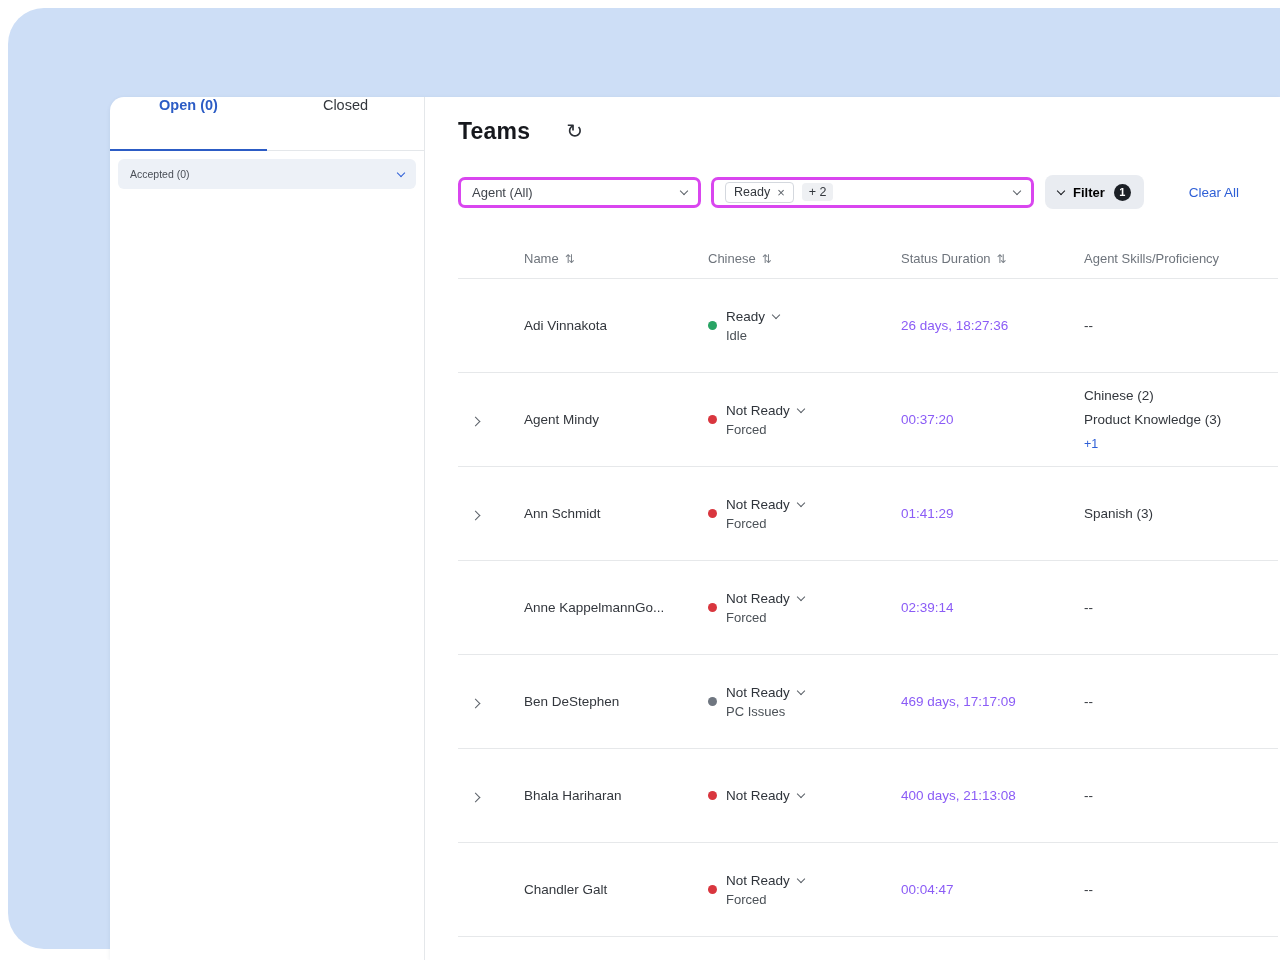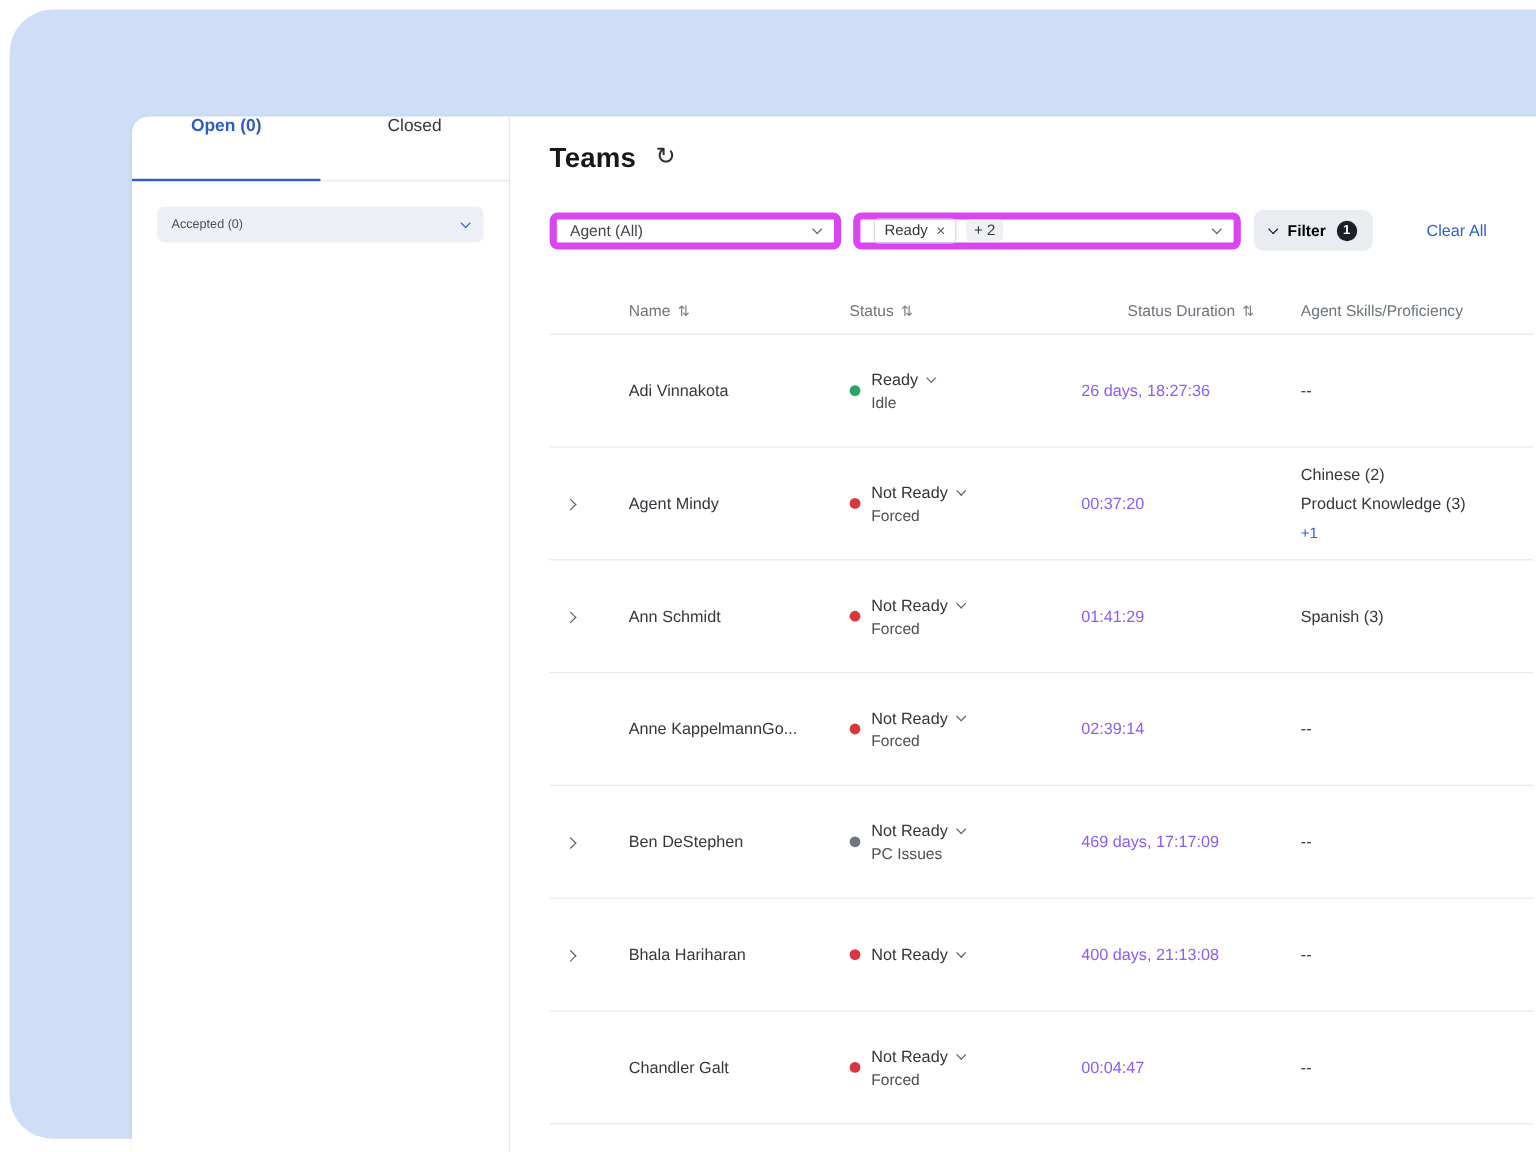--- a/index.html
+++ b/index.html
@@ -14,32 +14,32 @@
 
   
   .sidebar { position:absolute; left:0; top:0; width:315px; height:100%;
     border-right:1px solid #e4e7ea; }
   .tabs { display:flex; height:54px; border-bottom:1px solid #e4e7ea; }
   .tab { flex:1; display:flex; align-items:flex-start; justify-content:center;
     font-size:14.5px; color:#33373d; cursor:pointer; position:relative; }
   .tab.active { color:#2c5cc5; font-weight:700; }
   .tab.active::after { content:""; position:absolute; left:0; right:0; bottom:-1px;
     height:2px; background:#2c5cc5; }
-  .accordion { margin:21px; height:30px; background:#edf1f7; border-radius:6px;
+  .accordion { margin:8px; height:30px; background:#edf1f7; border-radius:6px;
     display:flex; align-items:center; justify-content:space-between; padding:0 12px; cursor:pointer; }
   .accordion .lbl { font-size:10.5px; color:#4a4f57; }
 
   
   .main { position:absolute; left:316px; top:0; right:0; bottom:0; padding:14px 0 0 32px; }
-  .title-row { display:flex; align-items:center; gap:16px; height:40px; }
+  .title-row { display:flex; align-items:center; gap:36px; height:40px; }
   .page-title { font-size:23px; font-weight:700; color:#16181d; letter-spacing:.2px; }
   .refresh { font-size:20px; color:#2b2f36; cursor:pointer; line-height:1; }
 
   .filter-row { display:flex; align-items:center; margin-top:24px; }
-  .dd { height:31px; border:6px solid #d946ef; border-radius:7px; background:#fff;
+  .dd { height:31px; border:3px solid #d946ef; border-radius:7px; background:#fff;
     display:flex; align-items:center; justify-content:space-between;
     padding:0 11px; font-size:13px; color:#40454c; cursor:pointer; }
   .dd-agent { width:243px; }
   .dd-status { width:323px; margin-left:10px; }
   .dd-left { display:flex; align-items:center; gap:8px; }
   .chip { display:flex; align-items:center; gap:7px; border:1px solid #d4d8de;
     border-radius:4px; padding:2px 8px; font-size:12.5px; color:#33373d; }
   .chip .x { color:#5b6168; font-size:13px; cursor:pointer; }
   .chip2 { background:#eef0f3; border-radius:4px; padding:2px 7px; font-size:12.5px; color:#33373d; }
 
@@ -60,21 +60,21 @@
   
   .table { margin-top:30px; padding-right:2px; }
   .thead { display:flex; align-items:center; height:40px; border-bottom:1px solid #e6e8ea; }
   .th { font-size:13px; color:#6e747c; display:flex; align-items:center; gap:6px; cursor:pointer; }
   .sort { font-size:12px; color:#7a8088; }
   .col-exp { width:66px; padding-left:14px; }
   .col-skills { flex:1; }
   .thead .col-exp { width:66px; }
   .thead .th.name-h { width:184px; }
   .thead .th.status-h { width:193px; }
-  .thead .th.dur-h { width:183px;justify-content:center; }
+  .thead .th.dur-h { width:183px; }
 
   .trow { display:flex; align-items:center; min-height:94px; border-bottom:1px solid #e6e8ea;
     padding:10px 0; }
   .expander { width:66px; padding-left:14px; color:#3f444b; cursor:pointer; }
   .name { width:184px; font-size:13.5px; color:#33373d; }
   .status-cell { width:193px; display:flex; align-items:center; gap:9px; }
   .dot { width:9px; height:9px; border-radius:50%; flex:none; }
   .status-lines { display:flex; flex-direction:column; gap:4px; }
   .status-line { display:flex; align-items:center; gap:8px; font-size:13.5px; color:#2f343b; cursor:pointer; }
   .sub-status { font-size:13px; color:#4b5157; }
@@ -138,21 +138,21 @@
     </div>
 
     <div class="table">
       <div class="thead">
         <div class="col-exp"></div>
         <div class="th name-h">
           <span>Name</span>
           <span class="sort">⇅</span>
         </div>
         <div class="th status-h">
-          <span>Status</span>
+          <span>Chinese</span>
           <span class="sort">⇅</span>
         </div>
         <div class="th dur-h">
           <span>Status Duration</span>
           <span class="sort">⇅</span>
         </div>
         <div class="th col-skills">
           <span>Agent Skills/Proficiency</span>
         </div>
       </div>

